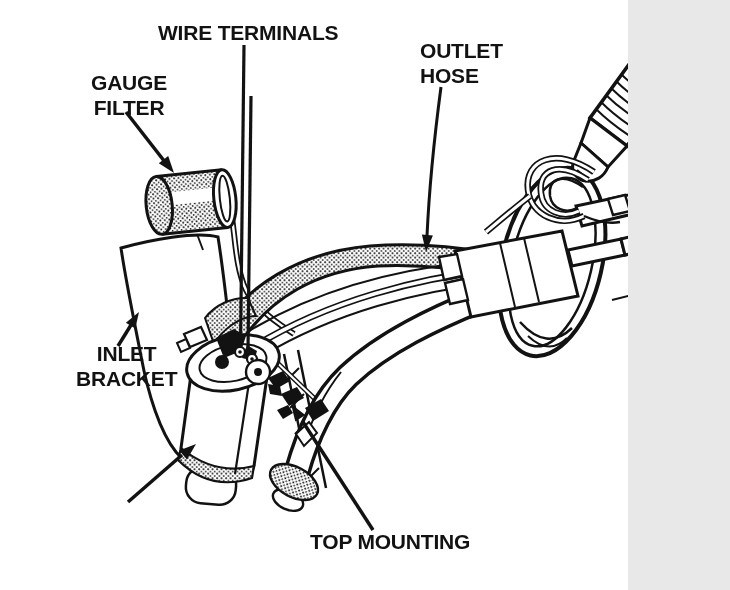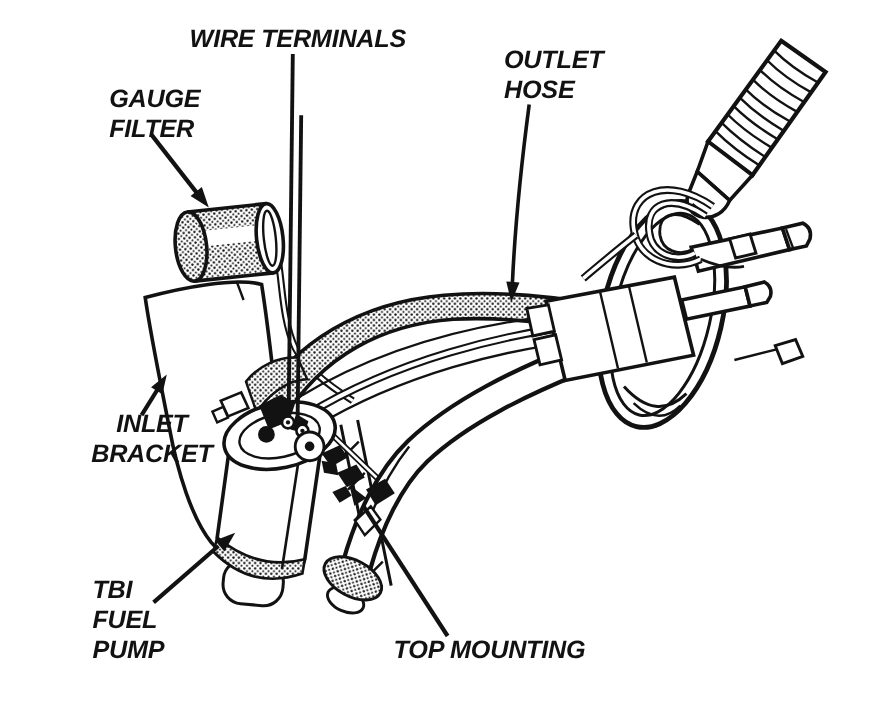--- a/index.html
+++ b/index.html
@@ -1,17 +1,17 @@
 <!DOCTYPE html>
 <html style="--ink: #121212; --paper: #ffffff;"><head>
 <meta charset="utf-8">
 <style>
   html,body{margin:0;padding:0;background:#e8e8e8;}
-  .stage{position:relative;width:730px;height:590px;background:var(--paper,#fff);overflow:hidden;
-         font-family:"Liberation Sans",sans-serif;font-style:italic;}
+  .stage{position:relative;width:628px;height:590px;background:var(--paper,#fff);overflow:hidden;
+         font-family:"Liberation Sans",sans-serif;}
   .art{position:absolute;left:0;top:0;color:var(--ink,#111);}
   .label{position:absolute;font-weight:700;font-size:21px;line-height:25px;letter-spacing:-0.2px;
          color:var(--ink,#111);white-space:nowrap;user-select:none;}
 </style>
 </head>
 <body>
 
 <div class="stage">
 
   <svg class="art" width="730" height="590" viewBox="0 0 730 590">
@@ -190,34 +190,29 @@
       <g>
         <path d="M373,530 L303,422" fill="none" stroke-width="3.5"></path>
         <polygon points="291,404 305.3,414.9 295.3,421.5" stroke="none"></polygon>
       </g>
     </g>
   </svg>
 
   <div class="label" style="left:158px;top:20px;">
     <div>WIRE TERMINALS</div>
   </div>
-  <div class="label" style="left:91px;top:70px;">
+  <div class="label" style="left:91px;top:70px;text-align:center;">
     <div>GAUGE</div>
     <div>FILTER</div>
   </div>
   <div class="label" style="left:420px;top:38px;">
     <div>OUTLET</div>
     <div>HOSE</div>
   </div>
   <div class="label" style="left:76px;top:341px;text-align:center;">
     <div>INLET</div>
     <div>BRACKET</div>
   </div>
-  <div class="label" style="left:77px;top:479px;">
-    <div>TBI</div>
-    <div>FUEL</div>
-    <div>PUMP</div>
-  </div>
-  <div class="label" style="left:310px;top:529px;margin-left:18px;">
+  <div class="label" style="left:310px;top:529px;">
     <div>TOP MOUNTING</div>
   </div>
 
 </div>
 
 </body></html>

